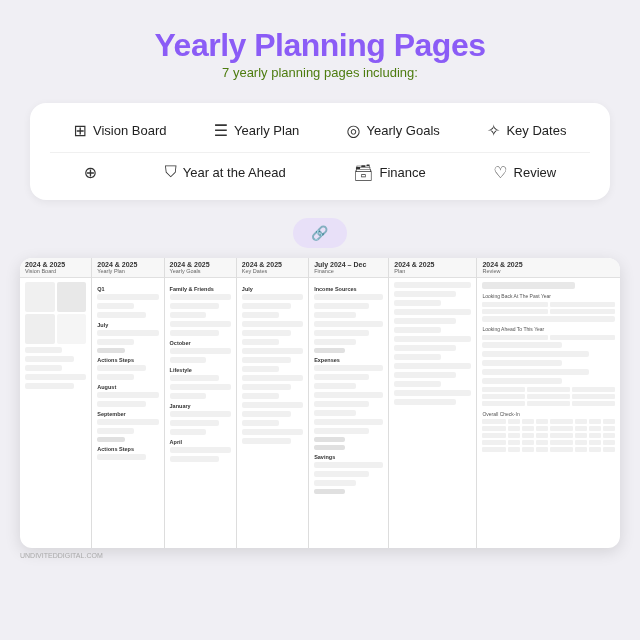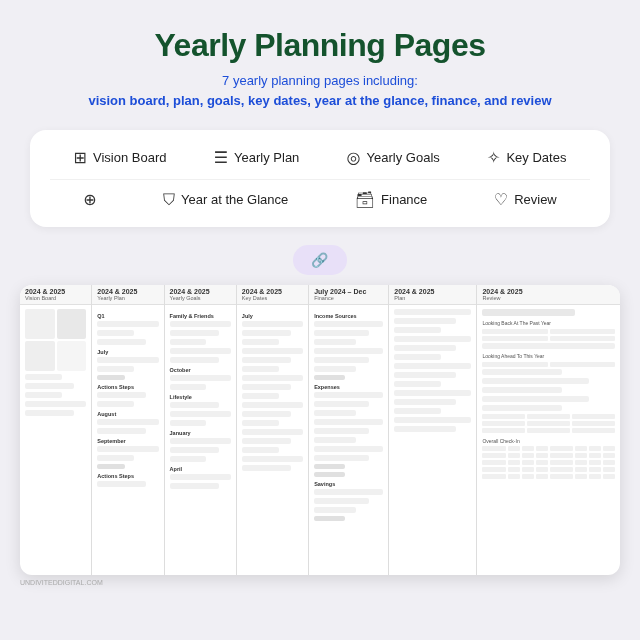--- a/index.html
+++ b/index.html
@@ -16,29 +16,29 @@
     }
 
     .header {
       text-align: center;
       padding: 28px 20px 12px;
     }
 
     .main-title {
       font-size: 32px;
       font-weight: 800;
-      color: #14532d;
+      color: #8b5cf6;
       letter-spacing: -0.5px;
       line-height: 1.1;
     }
 
     .subtitle {
       font-size: 13px;
-      color: #1d4ed8;
-      margin-top: 8px;
+      color: #4d7c0f;
+      margin-top: 0;
       line-height: 1.5;
     }
 
     .features-card {
       background: white;
       border-radius: 16px;
       padding: 14px 20px;
       margin: 8px 20px;
       width: 580px;
       box-shadow: 0 2px 8px rgba(0,0,0,0.06);
@@ -188,21 +188,20 @@
       width: 100%;
     }
   </style>
 </head>
 <body>
 
 <div class="header">
   <h1 class="main-title">Yearly Planning Pages</h1>
   <p class="subtitle">
     <span>7 yearly planning pages including:</span><br>
-    <strong>vision board, plan, goals, key dates, year at the glance, finance, and review</strong>
   </p>
 </div>
 
 <div class="features-card">
   <div class="features-row">
     <div class="feature-item">
       <span class="feature-icon">⊞</span>
       <span>Vision Board</span>
     </div>
     <div class="feature-item">
@@ -217,21 +216,21 @@
       <span class="feature-icon">✧</span>
       <span>Key Dates</span>
     </div>
   </div>
   <div class="features-row">
     <div class="feature-item">
       <span class="feature-icon">⊕</span>
     </div>
     <div class="feature-item">
       <span class="feature-icon">⛉</span>
-      <span>Year at the Glance</span>
+      <span>Year at the Ahead</span>
     </div>
     <div class="feature-item">
       <span class="feature-icon">🗃</span>
       <span>Finance</span>
     </div>
     <div class="feature-item">
       <span class="feature-icon">♡</span>
       <span>Review</span>
     </div>
   </div>

